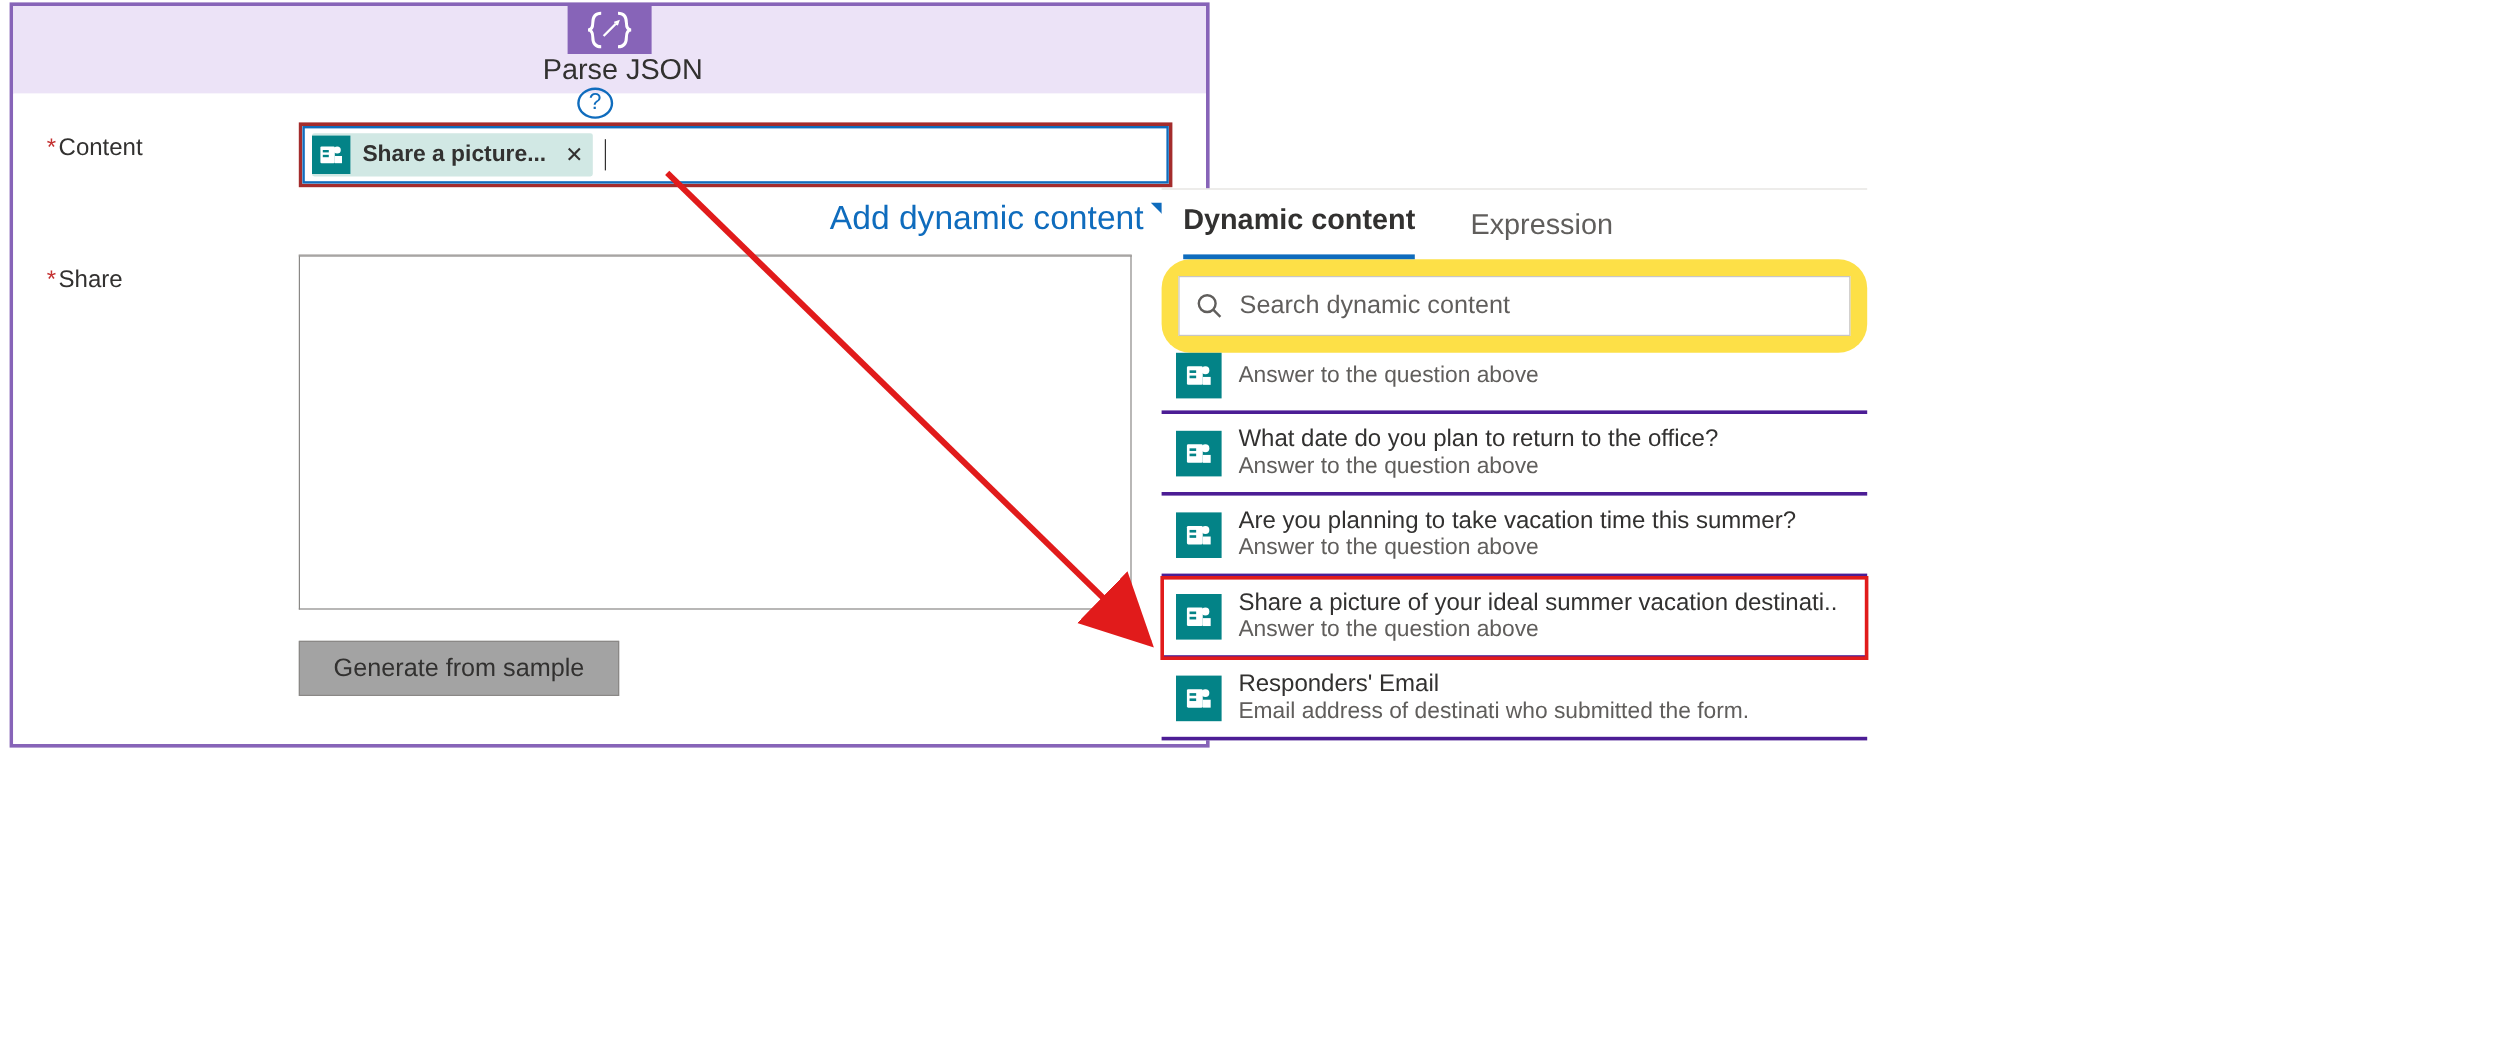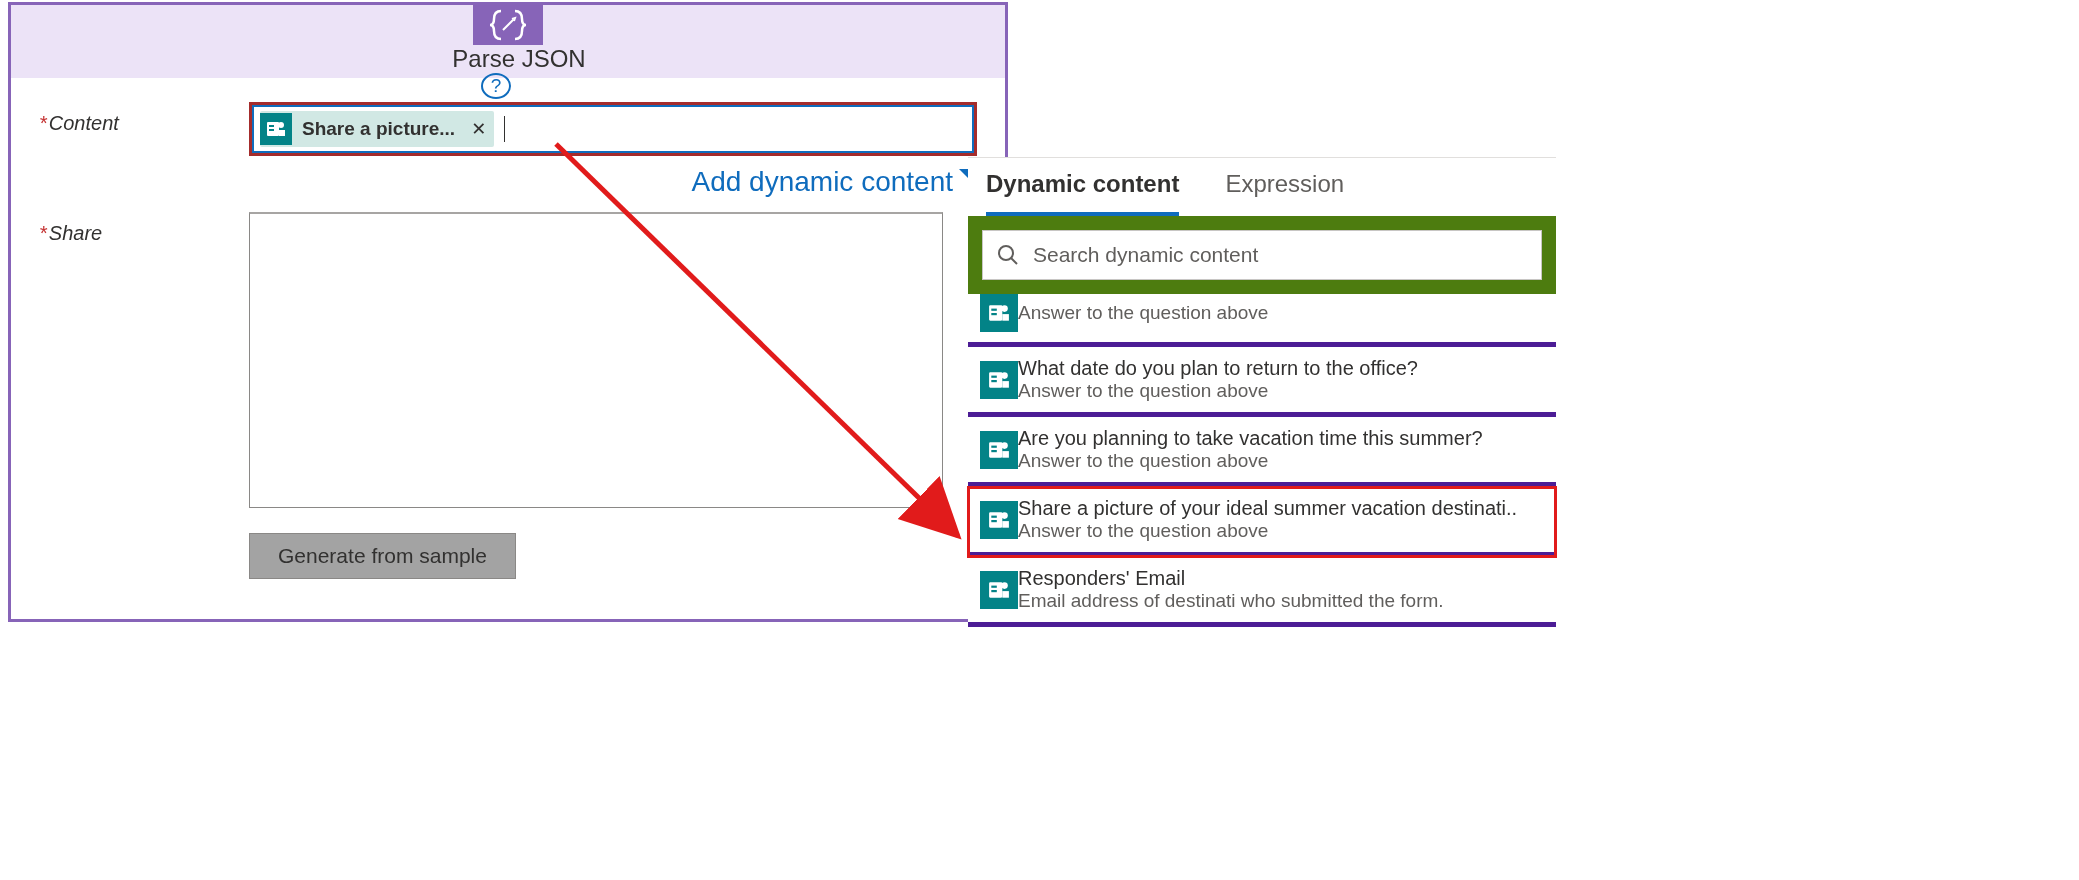--- a/index.html
+++ b/index.html
@@ -67,21 +67,20 @@
   .field-row {
     display: flex;
     align-items: flex-start;
     margin-bottom: 14px;
   }
   .field-label {
     width: 210px;
     font-size: 20px;
     color: #323130;
     padding-top: 10px;
-    font-style: italic;
   }
   .req { color: #c43131; margin-right: 2px; }
   .field-value { flex: 1; }
 
   .content-input-wrap {
     border: 3px solid #a42c2c;
     padding: 0;
   }
   .content-input {
     border: 2px solid #0f6cbd;
@@ -154,37 +153,38 @@
   .flyout {
     position: absolute;
     left: 968px;
     top: 157px;
     width: 588px;
     background: #fff;
     border-top: 1px solid #e1dfdd;
   }
   .flyout-tabs {
     display: flex;
-    align-items: flex-start;
+    align-items: flex-end;
     padding: 12px 18px 0 18px;
     gap: 46px;
   }
   .flyout-tab {
     font-size: 24px;
     color: #605e5c;
     padding-bottom: 14px;
   }
   .flyout-tab.active {
     color: #323130;
     font-weight: 600;
     border-bottom: 4px solid #0f6cbd;
   }
   .search-bar-wrap {
-    background: #4d7c0f;
+    background: #fde047;
     padding: 14px 14px;
+    border-radius: 24px;
   }
   .search-bar {
     background: #fff;
     border: 1px solid #c8c6c4;
     height: 50px;
     display: flex;
     align-items: center;
     padding: 0 14px;
   }
   .search-bar input {
@@ -195,22 +195,22 @@
     color: #605e5c;
     margin-left: 14px;
   }
   .search-bar input::placeholder { color: #605e5c; }
 
   .dc-list { }
   .dc-item {
     display: flex;
     align-items: center;
     padding: 10px 12px;
-    border-bottom: 5px solid #4c1d95;
-    gap: 0;
+    border-bottom: 3px solid #4c1d95;
+    gap: 14px;
   }
   .dc-item.cutoff-top { padding-top: 0; }
   .dc-item.highlight {
     outline: 3px solid #e11b1b;
     outline-offset: -2px;
   }
   .dc-icon {
     width: 38px; height: 38px;
     background: #038387;
     flex-shrink: 0;

